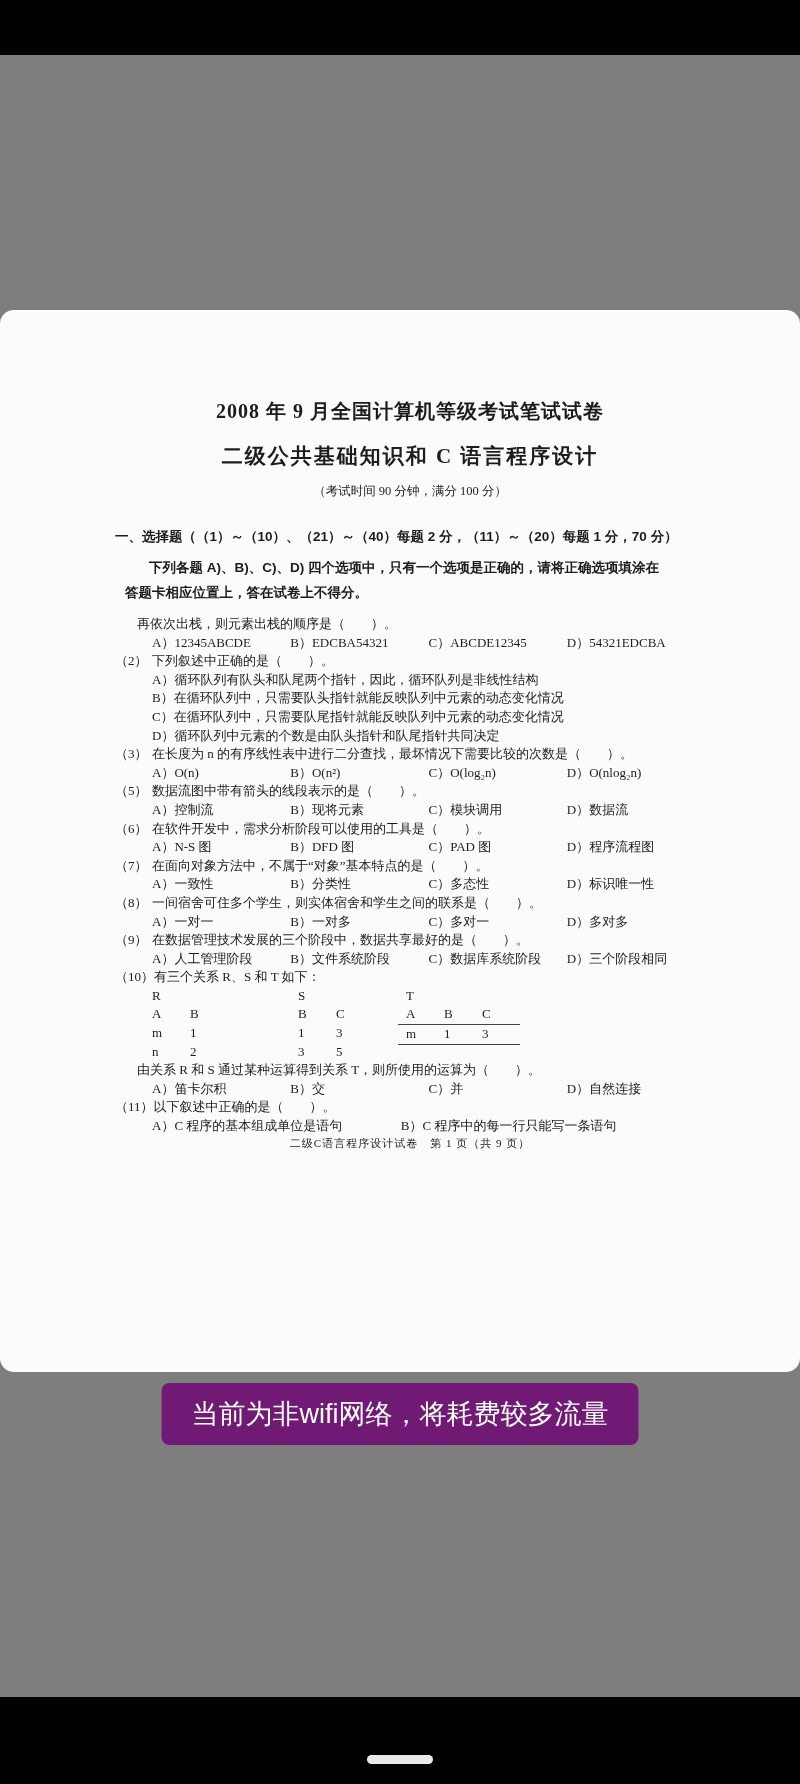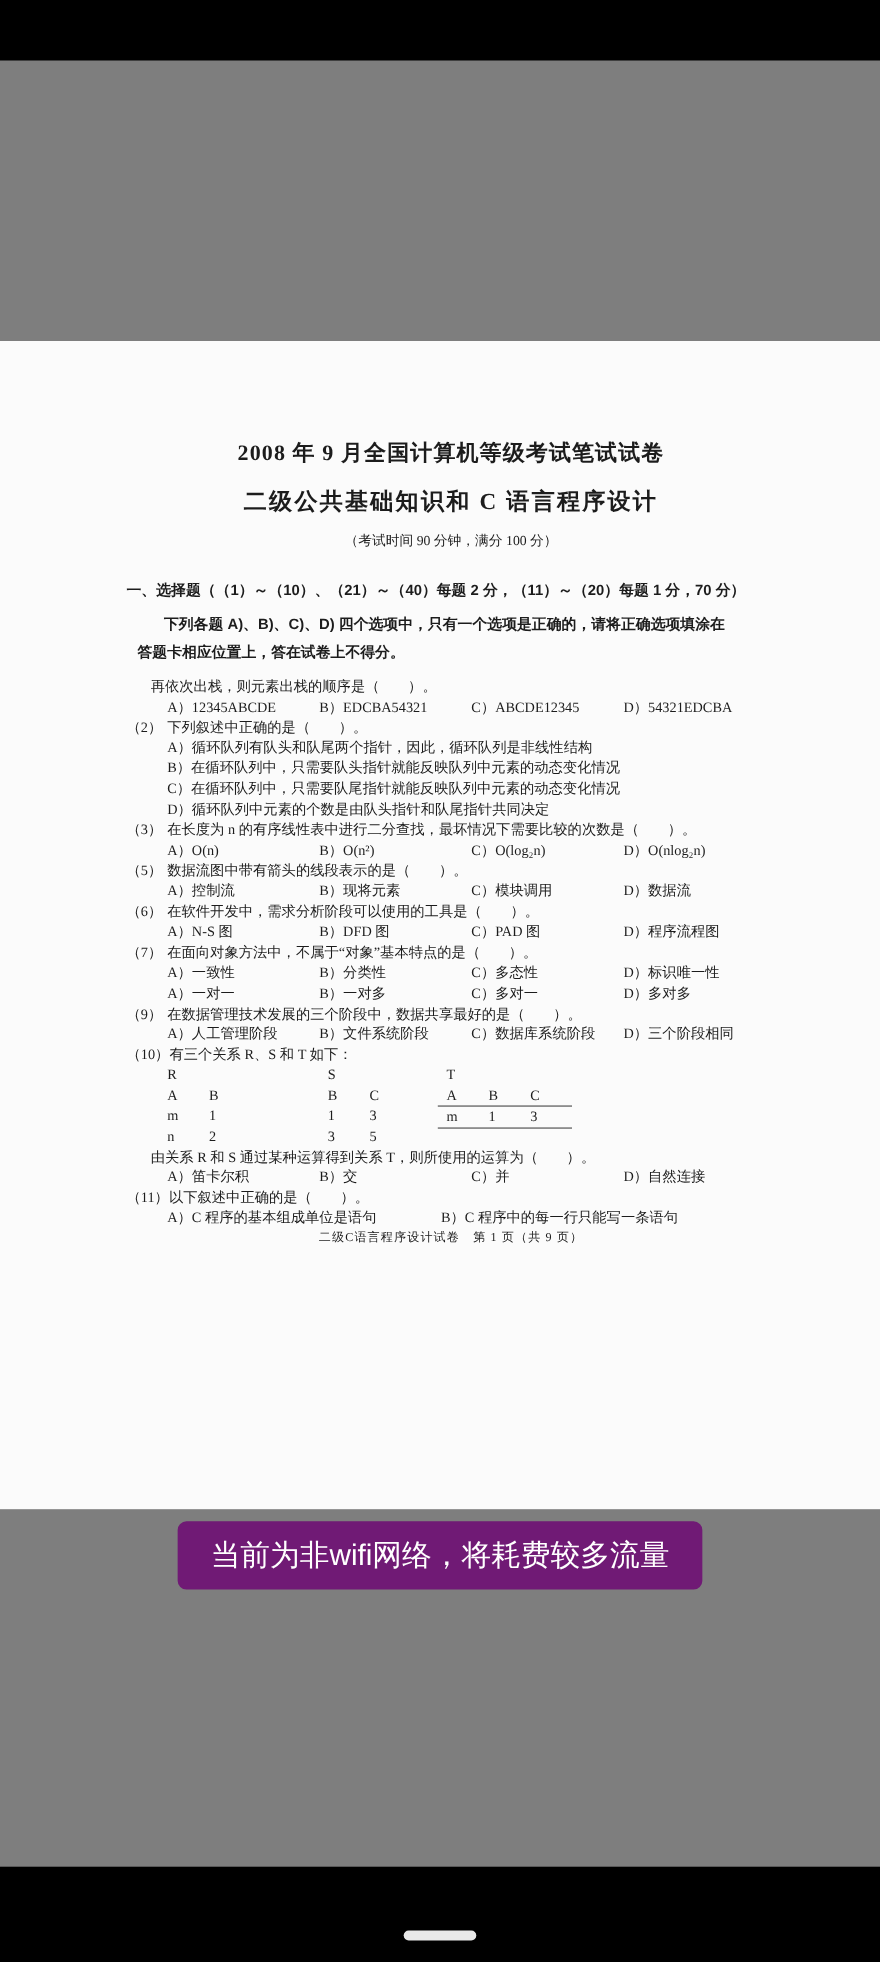--- a/index.html
+++ b/index.html
@@ -2,21 +2,21 @@
 <html><head>
 <meta charset="utf-8">
 <style>
   html,body{margin:0;padding:0;}
   body{width:800px;height:1784px;position:relative;background:#7e7e7e;overflow:hidden;
        font-family:"Liberation Serif","DejaVu Serif",serif;}
   .bar-top{position:absolute;top:0;left:0;width:800px;height:55px;background:#000;}
   .bar-bottom{position:absolute;left:0;bottom:0;width:800px;height:87px;background:#000;}
   .home-indicator{position:absolute;left:50%;transform:translateX(-50%);bottom:20px;
        width:66px;height:9px;border-radius:5px;background:#e9e9e9;}
-  .page{position:absolute;top:310px;left:0;width:800px;height:1062px;background:#fbfbfb;}
+  .page{position:absolute;top:310px;left:0;width:800px;height:1062px;background:#fbfbfb;border-radius:14px;}
   .doc{padding:0 95px 0 115px;color:#1c1c1c;}
   .doc-title{margin-top:88px;text-align:center;font-size:20px;font-weight:bold;letter-spacing:1px;}
   .doc-subtitle{margin-top:17px;text-align:center;font-size:21px;font-weight:bold;letter-spacing:2px;}
   .doc-examinfo{margin-top:13px;text-align:center;font-size:12.5px;}
   .section-heading{margin-top:27px;font-size:13.5px;font-weight:bold;line-height:19px;
        font-family:"Liberation Sans","DejaVu Sans",sans-serif;}
   .inst{font-size:13.5px;font-weight:bold;line-height:25px;
        font-family:"Liberation Sans","DejaVu Sans",sans-serif;}
   .inst-1{margin-top:9px;margin-left:34px;}
   .inst-2{margin-left:10px;}
@@ -100,20 +100,21 @@
         <div class="question">
           <div class="q-line"><span class="q-num">（7）</span>在面向对象方法中，不属于“对象”基本特点的是（　　）。</div>
           <div class="opts row">
             <span class="opt">A）一致性</span>
             <span class="opt">B）分类性</span>
             <span class="opt">C）多态性</span>
             <span class="opt">D）标识唯一性</span>
           </div>
         </div>
         <div class="question">
+          <div class="q-line"><span class="q-num">（8）</span>一间宿舍可住多个学生，则实体宿舍和学生之间的联系是（　　）。</div>
           <div class="opts row">
             <span class="opt">A）一对一</span>
             <span class="opt">B）一对多</span>
             <span class="opt">C）多对一</span>
             <span class="opt">D）多对多</span>
           </div>
         </div>
         <div class="question">
           <div class="q-line"><span class="q-num">（9）</span>在数据管理技术发展的三个阶段中，数据共享最好的是（　　）。</div>
           <div class="opts row">

